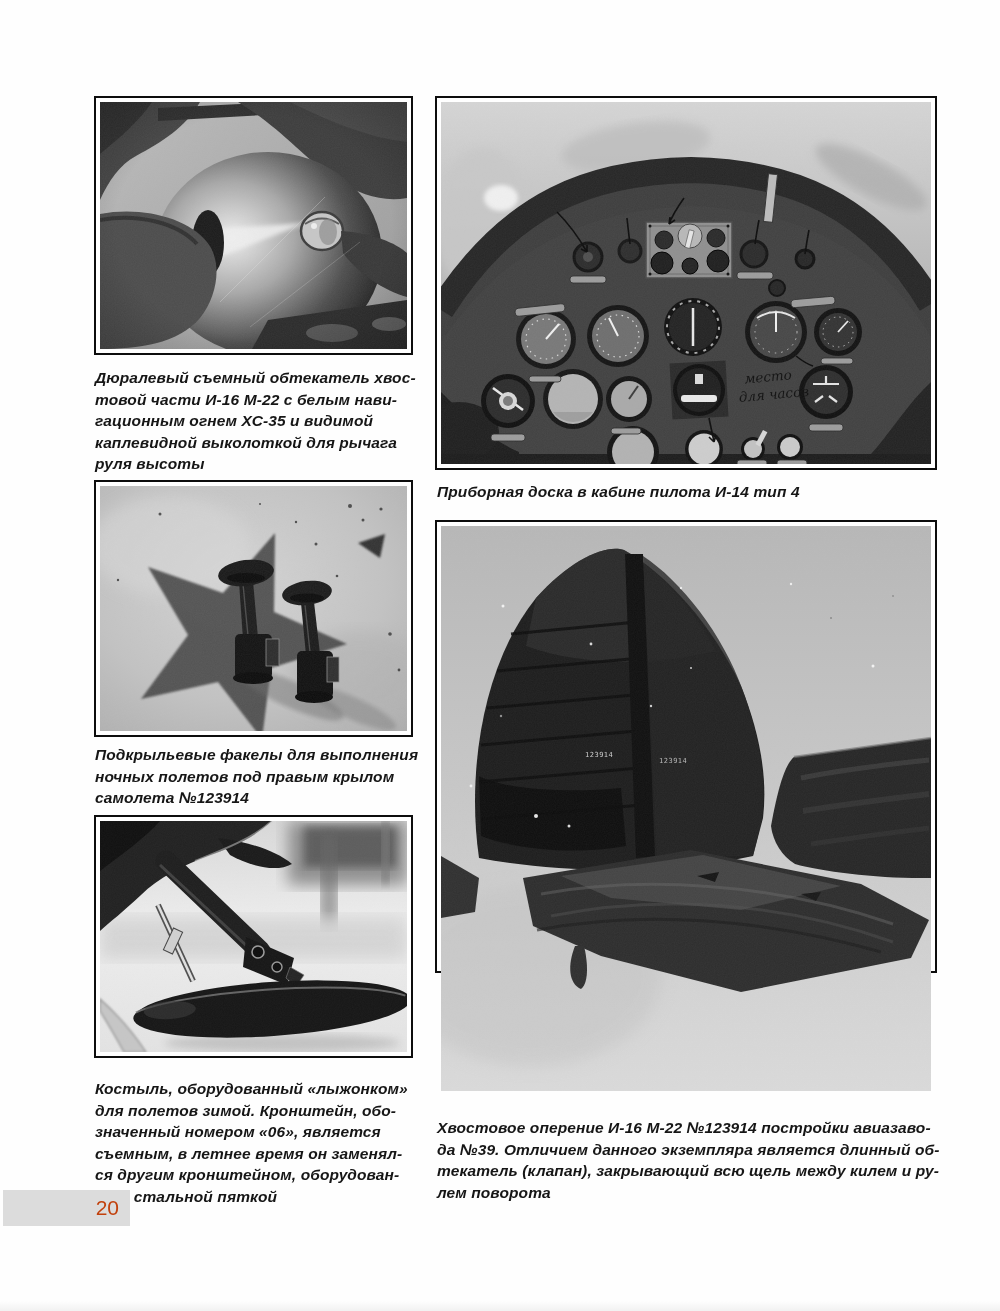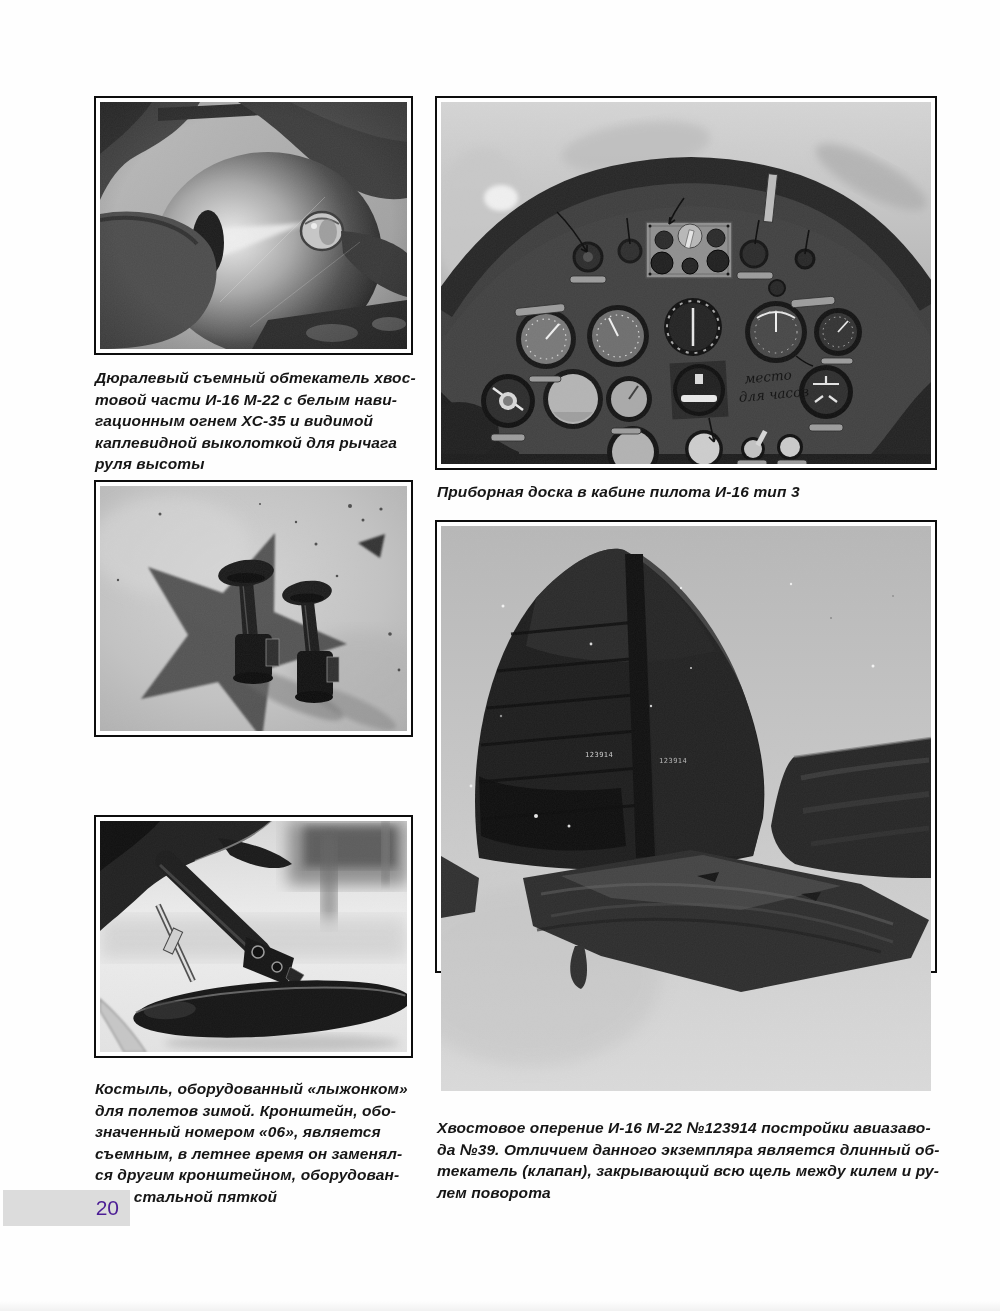--- a/index.html
+++ b/index.html
@@ -15,21 +15,21 @@
   figure.photo svg{display:block;}
   .caption{
     position:absolute;color:#161616;font-weight:bold;font-style:italic;
     font-size:15.5px;line-height:21.5px;white-space:pre;letter-spacing:0.1px;
   }
   .pagenum-bar{
     position:absolute;left:3px;top:1190px;width:127px;height:36px;background:#dcdcdc;
     display:flex;align-items:center;justify-content:flex-end;padding-right:11px;
     box-sizing:border-box;
   }
-  .pagenum-bar span{font-size:21px;color:#4c1d95;font-style:normal;font-weight:400;}
+  .pagenum-bar span{font-size:21px;color:#c2410c;font-style:normal;font-weight:400;}
   .page-edge-shadow{
     position:absolute;left:0;bottom:0;width:100%;height:10px;
     background:linear-gradient(to bottom,rgba(0,0,0,0),rgba(0,0,0,0.05));
   }
 </style>
 </head>
 <body>
 
 <div class="page">
 
@@ -273,21 +273,21 @@
       </g>
 
       <g font-family="'DejaVu Serif',serif" font-style="italic" font-size="13.5" fill="#101010" transform="rotate(-5 320 285)">
         <text x="304" y="280">место</text>
         <text x="297" y="298">для часов</text>
       </g>
       <rect width="490" height="362" filter="url(#grainF)" opacity="0.14"></rect>
     </svg>
   </figure>
 
-  <div class="caption" style="left:437px;top:481px;width:505px">Приборная доска в кабине пилота И-16 тип 3</div>
+  <div class="caption" style="left:437px;top:481px;width:505px">Приборная доска в кабине пилота И-14 тип 4</div>
 
   <figure class="photo" style="left:94px;top:480px;width:319px;height:257px">
     <svg viewBox="0 0 307 245" width="307" height="245">
       <rect width="307" height="245" fill="url(#p3bg)"></rect>
       <ellipse cx="70" cy="60" rx="80" ry="50" fill="#d8d8d8" opacity="0.6" filter="url(#blur8)"></ellipse>
       <ellipse cx="260" cy="190" rx="70" ry="45" fill="#b2b2b2" opacity="0.6" filter="url(#blur8)"></ellipse>
 
       <polygon points="258,57 285,48 280,72" fill="#333333" filter="url(#blur1)"></polygon>
 
       <polygon points="175,47 174,126 247,158 171,182 162,253 118,196 41,213 88,149 48,81 123,107" fill="#474747" opacity="0.9" filter="url(#blur1)"></polygon>
@@ -325,20 +325,23 @@
         <circle cx="18" cy="94" r="1.2"></circle>
           <circle cx="290" cy="148" r="1.8"></circle>
           <circle cx="299" cy="184" r="1.4"></circle>
         <circle cx="196" cy="36" r="1.2"></circle>
           <circle cx="160" cy="18" r="1"></circle>
       </g>
       <rect width="307" height="245" filter="url(#grainF)" opacity="0.16"></rect>
     </svg>
   </figure>
 
+  <div class="caption" style="left:95px;top:744px;width:345px">Подкрыльевые факелы для выполнения
+ночных полетов под правым крылом
+самолета №123914</div>
 
   <figure class="photo" style="left:94px;top:815px;width:319px;height:243px">
     <svg viewBox="0 0 307 231" width="307" height="231">
       <rect width="307" height="231" fill="url(#p4bg)"></rect>
 
       <rect x="188" y="0" width="119" height="64" fill="#8e8e8e" filter="url(#blur8)"></rect>
       <rect x="204" y="6" width="92" height="40" fill="#5d5d5d" filter="url(#blur4)"></rect>
       <rect x="222" y="14" width="14" height="88" fill="#686868" filter="url(#blur8)" opacity="0.85"></rect>
       <rect x="282" y="0" width="7" height="62" fill="#7a7a7a" filter="url(#blur4)"></rect>
       <rect x="0" y="96" width="307" height="42" fill="#c9c9c9" filter="url(#blur8)" opacity="0.65"></rect>

